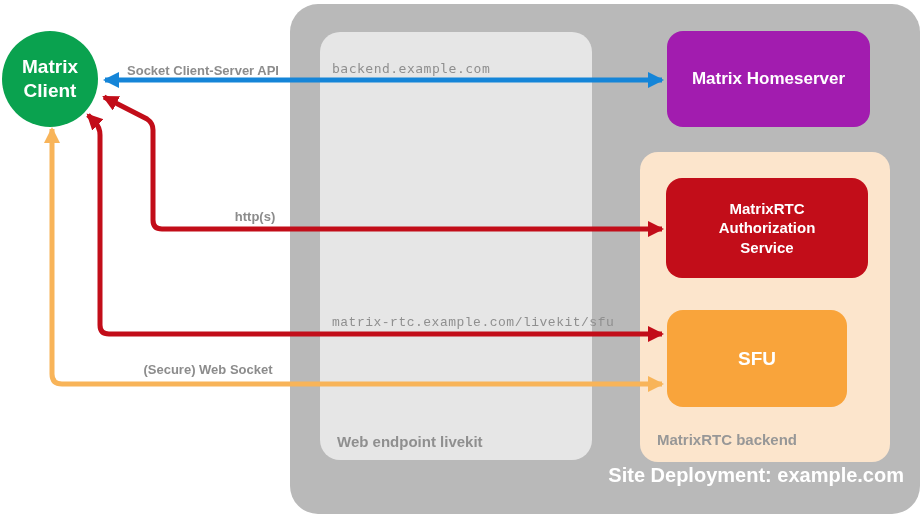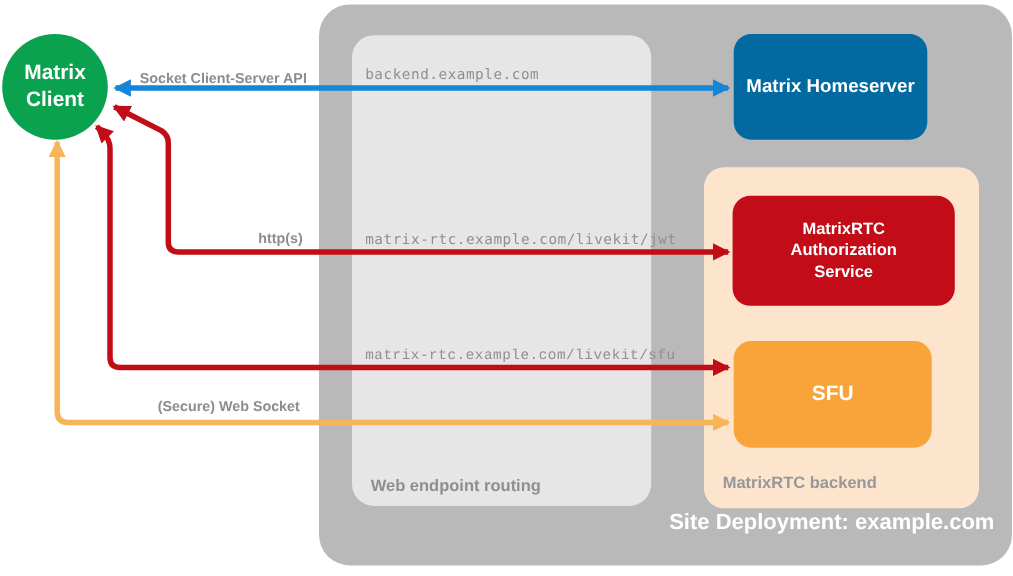--- a/index.html
+++ b/index.html
@@ -35,22 +35,22 @@
   .node{
     position:absolute;display:flex;align-items:center;justify-content:center;
     color:#ffffff;font-weight:bold;text-align:center;border-radius:16px;
   }
   .node-client{
     left:2px;top:31px;width:96px;height:96px;border-radius:50%;
     background:#0aa24f;font-size:19px;line-height:1.25;
   }
   .node-client .lbl{width:72px;}
   .node-homeserver{
-    left:667px;top:31px;width:176px;height:96px;
-    background:#0369a1;font-size:17px;
+    left:667px;top:31px;width:203px;height:96px;
+    background:#a21caf;font-size:17px;
   }
   .node-auth{
     left:666px;top:178px;width:202px;height:100px;
     background:#c20d19;font-size:15px;line-height:1.3;
   }
   .node-auth .lbl{width:140px;}
   .node-sfu{
     left:667px;top:310px;width:180px;height:97px;
     background:#f9a43b;font-size:19px;
   }
@@ -78,29 +78,28 @@
 </head>
 <body>
 
 <div class="canvas">
 
   <div class="site-container">
     <div class="site-title">Site Deployment: example.com</div>
   </div>
 
   <div class="routing-box">
-    <div class="container-label">Web endpoint routing</div>
+    <div class="container-label">Web endpoint livekit</div>
   </div>
 
   <div class="backend-box">
     <div class="container-label" style="bottom:14px;color:#979797;">MatrixRTC backend</div>
   </div>
 
   <div class="route route-0">backend.example.com</div>
-  <div class="route route-1">matrix-rtc.example.com/livekit/jwt</div>
   <div class="route route-2">matrix-rtc.example.com/livekit/sfu</div>
 
   <div class="node node-client">
     <span class="lbl">Matrix Client</span>
   </div>
   <div class="node node-homeserver">
     <span class="lbl">Matrix Homeserver</span>
   </div>
   <div class="node node-auth">
     <span class="lbl">MatrixRTC Authorization Service</span>

